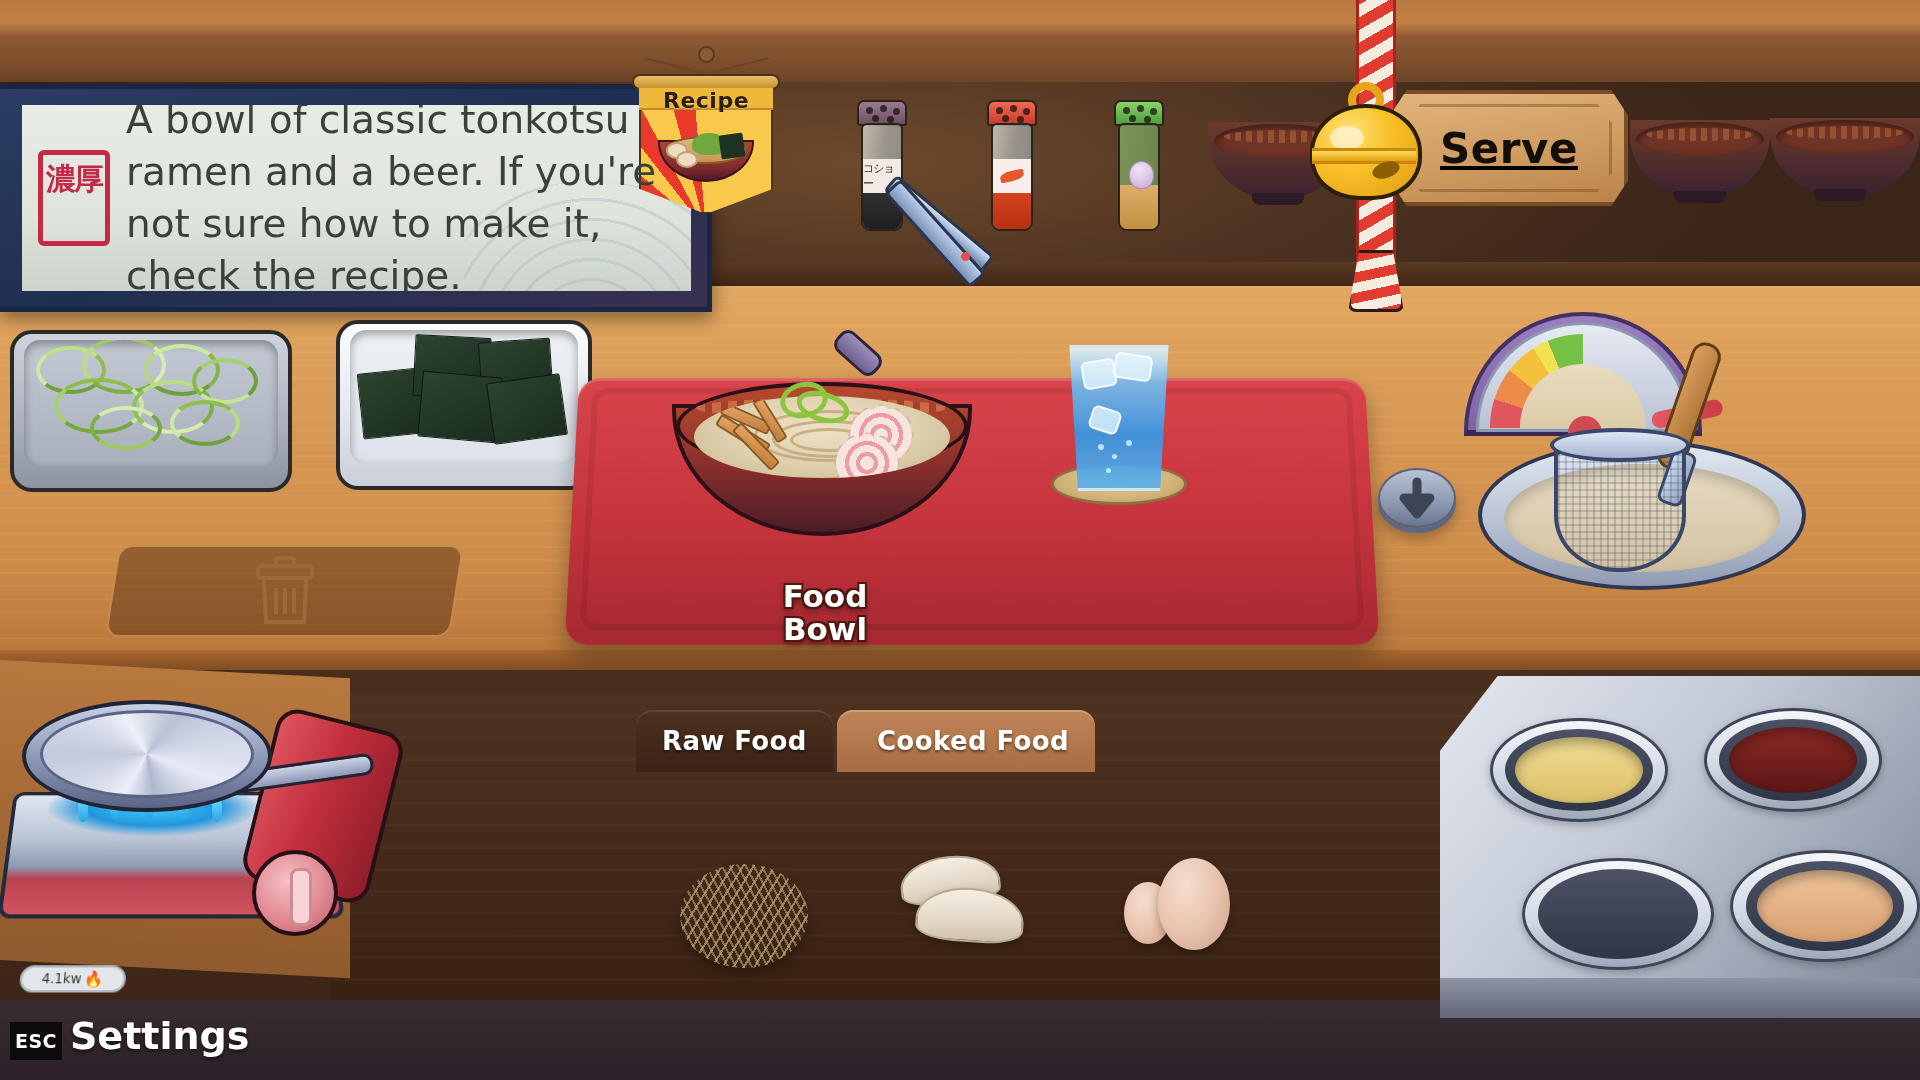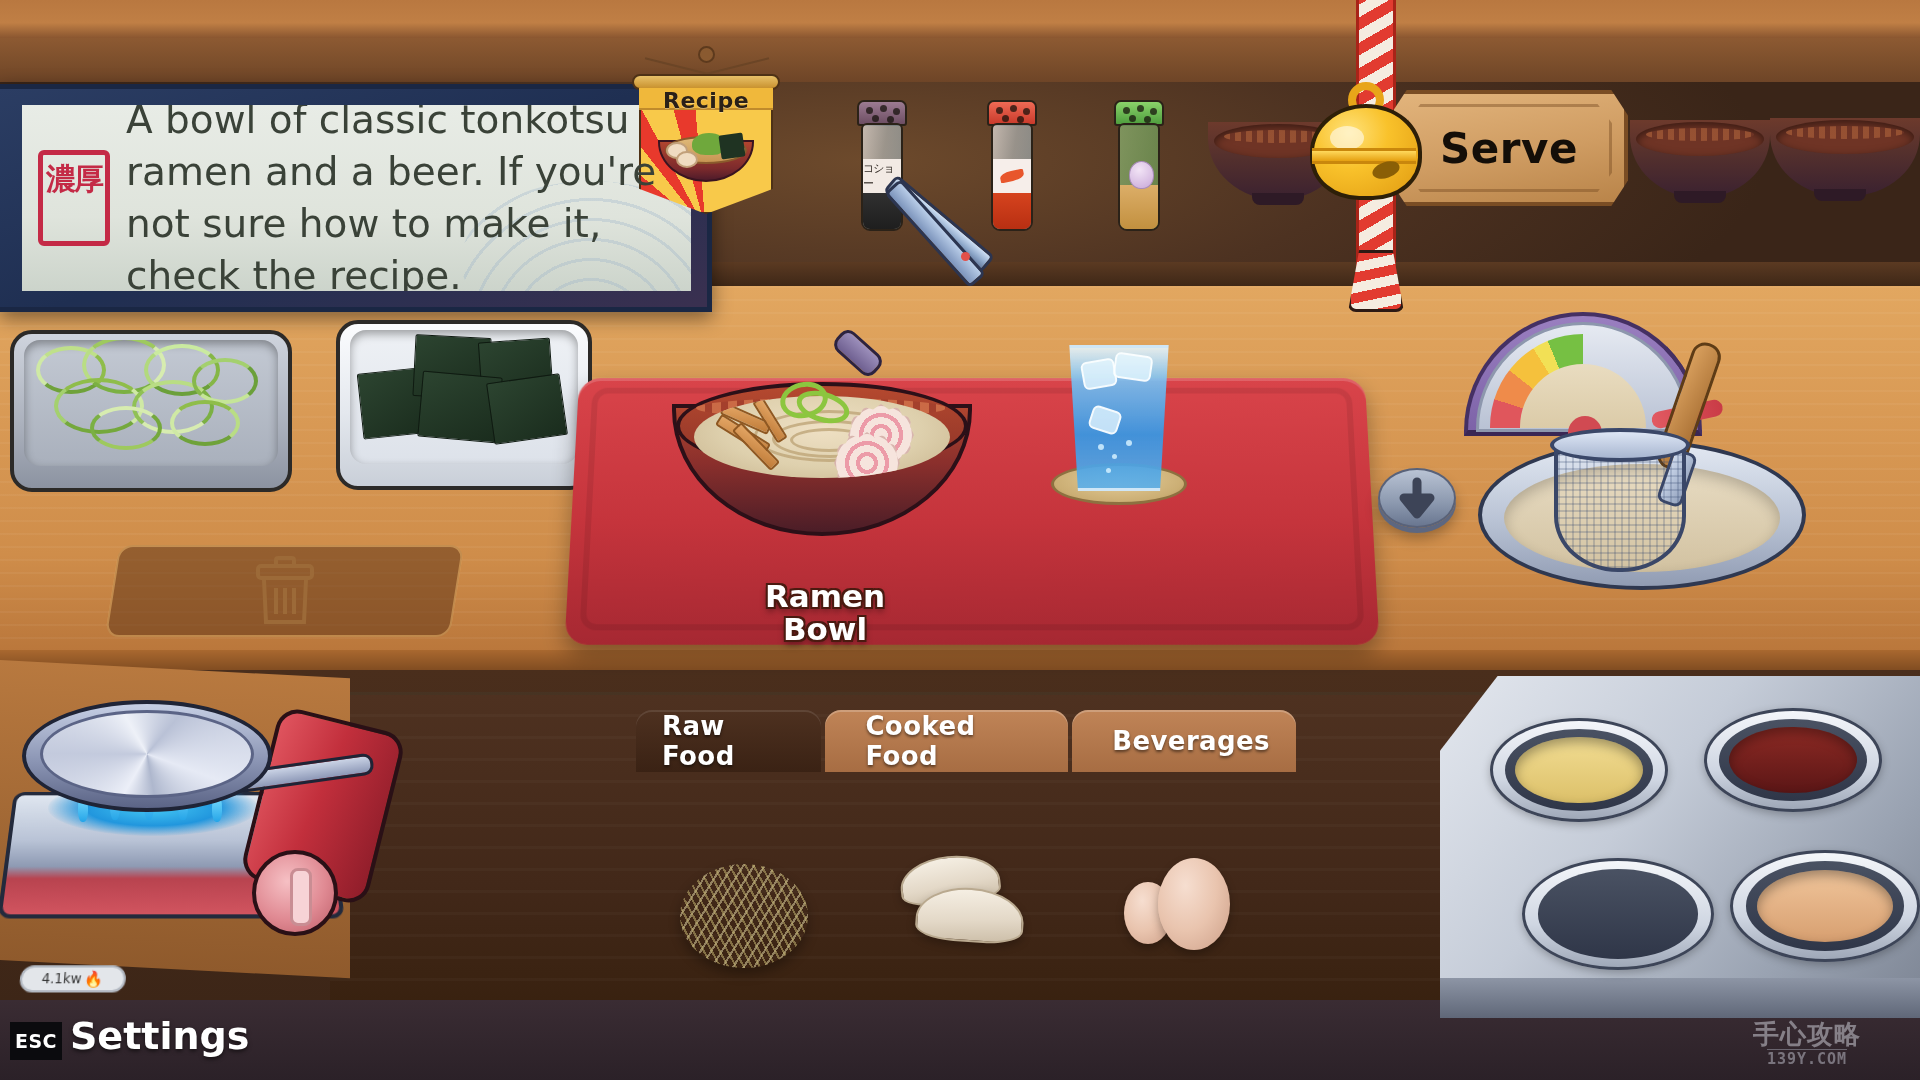--- a/index.html
+++ b/index.html
@@ -144,21 +144,21 @@
               background:linear-gradient(180deg,#ffd95c,#e5a011); border-top:3px solid #c9870c;
               border-bottom:3px solid #c9870c; }
   .bell-slot{ position:absolute; left:62px; top:66px; width:28px; height:16px; border-radius:50%;
               background:#8a5f06; transform:rotate(-18deg); }
   .bell-gloss{ position:absolute; left:16px; top:18px; width:34px; height:24px; border-radius:50%;
                background:rgba(255,255,255,.55); }
   .serve-sign{ position:absolute; left:1390px; top:90px; width:238px; height:116px; cursor:pointer;
       background:linear-gradient(170deg,#e2b47c 0%,#cf9c62 55%,#b98449 100%);
       border:4px solid #7a4d24; box-shadow:0 6px 14px rgba(0,0,0,.45);
       clip-path:polygon(7% 0,93% 0,100% 22%,100% 78%,93% 100%,7% 100%,0 78%,0 22%);
-      display:flex; align-items:center; justify-content:center; }
+      display:flex; align-items:center; justify-content:center;text-decoration:underline; }
   .serve-sign::before{ content:""; position:absolute; left:12px; top:10px; right:12px; bottom:10px;
       border:3px solid rgba(122,77,36,.45);
       clip-path:polygon(7% 0,93% 0,100% 22%,100% 78%,93% 100%,7% 100%,0 78%,0 22%); }
   .serve-text{ font-family:"DejaVu Sans", sans-serif; font-weight:700; font-size:42px; color:#140e08;
       letter-spacing:.5px; position:relative; z-index:2; }
 
   
   .tray{ position:absolute; cursor:pointer; }
   .tray-box{ position:absolute; left:0; top:0; width:100%; height:100%; border-radius:22px;
              border:4px solid #2c2a28; }
@@ -553,21 +553,21 @@
       <div class="ice" style="left:46px;top:6px;width:38px;height:26px;transform:rotate(8deg)"></div>
       <div class="ice" style="left:22px;top:60px;width:30px;height:24px;transform:rotate(18deg)"></div>
       <div class="bub" style="left:30px;top:96px;width:6px;height:6px"></div>
       <div class="bub" style="left:44px;top:106px;width:5px;height:5px"></div>
       <div class="bub" style="left:58px;top:92px;width:6px;height:6px"></div>
       <div class="bub" style="left:38px;top:120px;width:5px;height:5px"></div>
     </div>
   </div>
 
   <div class="item-label" style="left:680px; top:580px; width:290px;">
-    <div>Ramen</div>
+    <div>Food</div>
     <div>Bowl</div>
   </div>
 
   <div class="dl-btn">
     <div class="dl-base"></div>
     <svg width="78" height="72" viewBox="0 0 78 72" style="position:absolute;left:0;top:8">
       <path d="M39 14 L39 38 M39 46 L26 30 L52 30 Z" fill="#3d4457" stroke="#3d4457" stroke-width="9" stroke-linejoin="round" stroke-linecap="round"></path>
     </svg>
   </div>
 
@@ -631,39 +631,32 @@
     <div class="pot-liq" style="background:linear-gradient(180deg,#f0c59b 0%,#d79f70 100%);"></div>
   </div>
 
   <div class="tabs">
     <div class="tab active">
       <span>Raw Food</span>
     </div>
     <div class="tab inactive">
       <span>Cooked Food</span>
     </div>
-    <div class="tab inactive">
-      <span>Beverages</span>
-    </div>
   </div>
 
   <div class="food-row">
     <div class="food">
       <div class="noodle-ball"></div>
     </div>
     <div class="food">
       <div class="gyoza" style="left:14px;top:6px;width:100px;height:48px;transform:rotate(-6deg)"></div>
       <div class="gyoza" style="left:30px;top:38px;width:108px;height:54px;transform:rotate(4deg)"></div>
     </div>
     <div class="food">
       <div class="egg" style="left:18px;top:32px;width:48px;height:62px"></div>
       <div class="egg" style="left:52px;top:8px;width:72px;height:92px"></div>
     </div>
   </div>
 
   <div class="esc-key">ESC</div>
   <div class="settings-lbl">Settings</div>
-  <div class="watermark">
-    <div class="wm-main">手心攻略</div>
-    <div class="wm-sub">139Y.COM</div>
-  </div>
 
 </div>
 
 </body></html>

